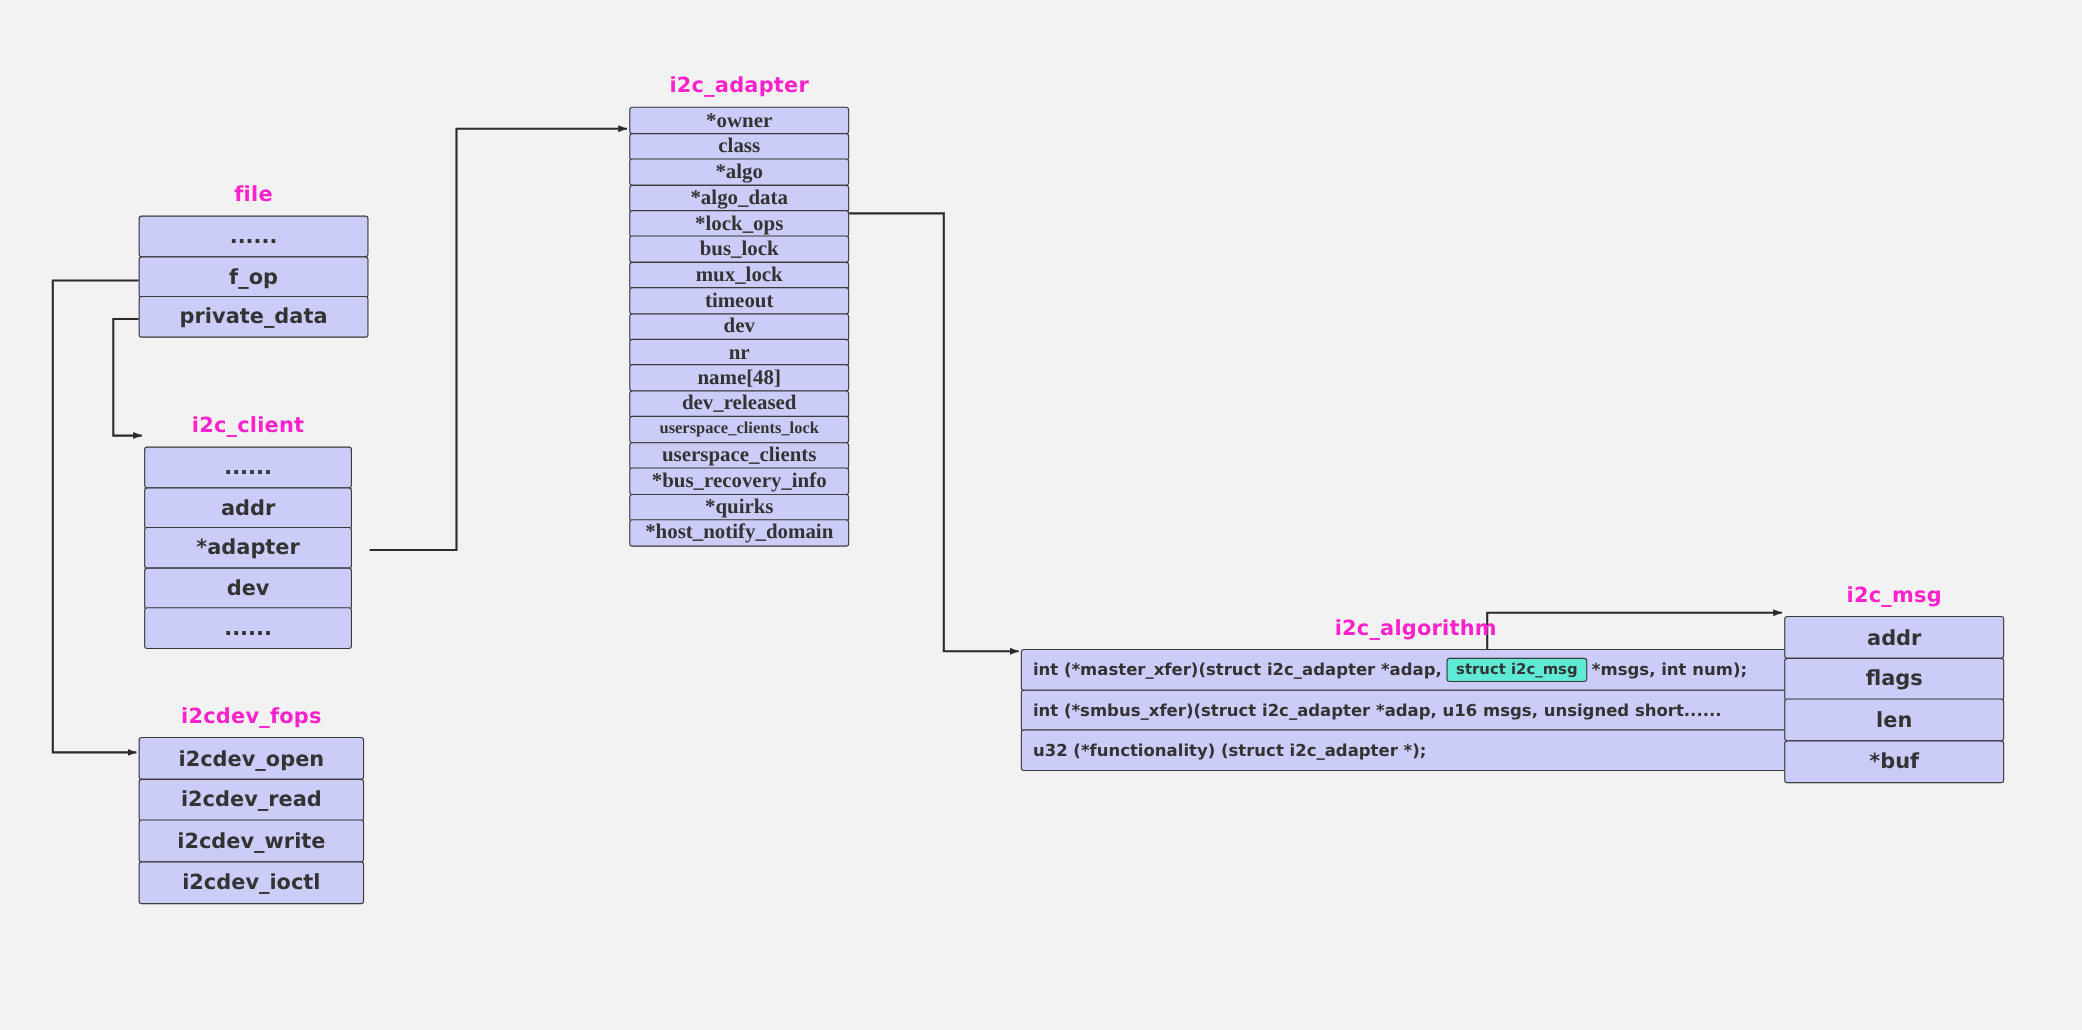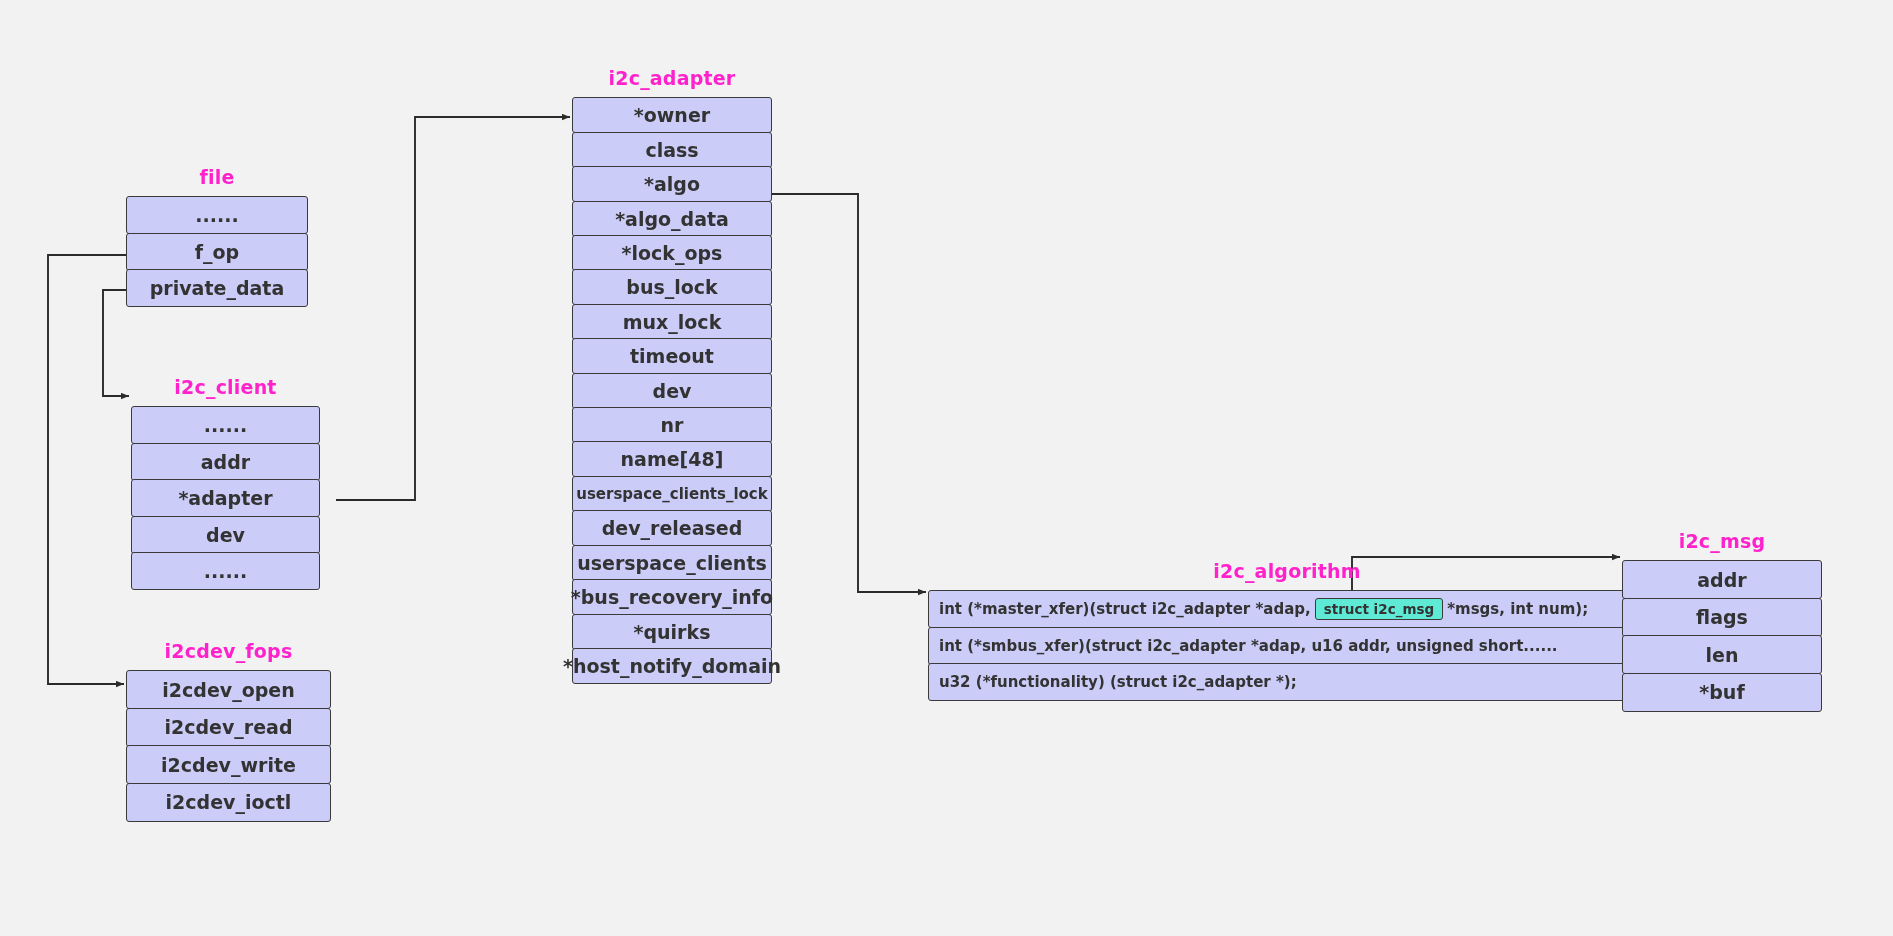--- a/index.html
+++ b/index.html
@@ -25,31 +25,31 @@
     color:#333333;
     font-weight:bold;
     display:flex;align-items:center;justify-content:center;
     margin-top:-1.6px;
     border-radius:3px;
     white-space:nowrap;
   }
   .field:first-of-type{margin-top:0;}
 
   
-  .s-file{left:126px;top:198px;width:182px;}
+  .s-file{left:126px;top:198px;width:209px;}
   .s-file .field{height:38px;font-size:19px;}
 
   .s-client{left:131px;top:408px;width:189px;}
   .s-client .field{height:38px;font-size:19px;}
 
   .s-fops{left:126px;top:672px;width:205px;}
   .s-fops .field{height:39px;font-size:19px;}
 
   .s-adapter{left:572px;top:99px;width:200px;}
-  .s-adapter .field{height:36px;font-size:19px;}
+  .s-adapter .field{height:25px;font-size:19px;font-family:Liberation Serif, serif;}
   .s-adapter .field.small{font-size:15px;}
 
   .s-algo{left:928px;top:592px;width:718px;}
   .s-algo .field{
     height:38px;font-size:15px;justify-content:flex-start;
     padding-left:10px;
   }
 
   .s-msg{left:1622px;top:562px;width:200px;}
   .s-msg .field{height:39px;font-size:19px;}
@@ -121,38 +121,38 @@
     <div class="field">class</div>
     <div class="field">*algo</div>
     <div class="field">*algo_data</div>
     <div class="field">*lock_ops</div>
     <div class="field">bus_lock</div>
     <div class="field">mux_lock</div>
     <div class="field">timeout</div>
     <div class="field">dev</div>
     <div class="field">nr</div>
     <div class="field">name[48]</div>
+    <div class="field">dev_released</div>
     <div class="field small">userspace_clients_lock</div>
-    <div class="field">dev_released</div>
     <div class="field">userspace_clients</div>
     <div class="field">*bus_recovery_info</div>
     <div class="field">*quirks</div>
     <div class="field">*host_notify_domain</div>
   </div>
 
   <div class="struct s-algo">
     <div class="struct-title">i2c_algorithm</div>
 
     <div class="field">
       <span class="algo-row-text">int (*master_xfer)(struct i2c_adapter *adap,</span>
       <span class="inline-box">struct i2c_msg</span>
       <span class="algo-row-text">*msgs, int num);</span>
     </div>
 
-    <div class="field">int (*smbus_xfer)(struct i2c_adapter *adap, u16 addr, unsigned short......</div>
+    <div class="field">int (*smbus_xfer)(struct i2c_adapter *adap, u16 msgs, unsigned short......</div>
 
     <div class="field">u32 (*functionality) (struct i2c_adapter *);</div>
   </div>
 
   <div class="struct s-msg">
     <div class="struct-title">i2c_msg</div>
     <div class="field">addr</div>
     <div class="field">flags</div>
     <div class="field">len</div>
     <div class="field">*buf</div>

